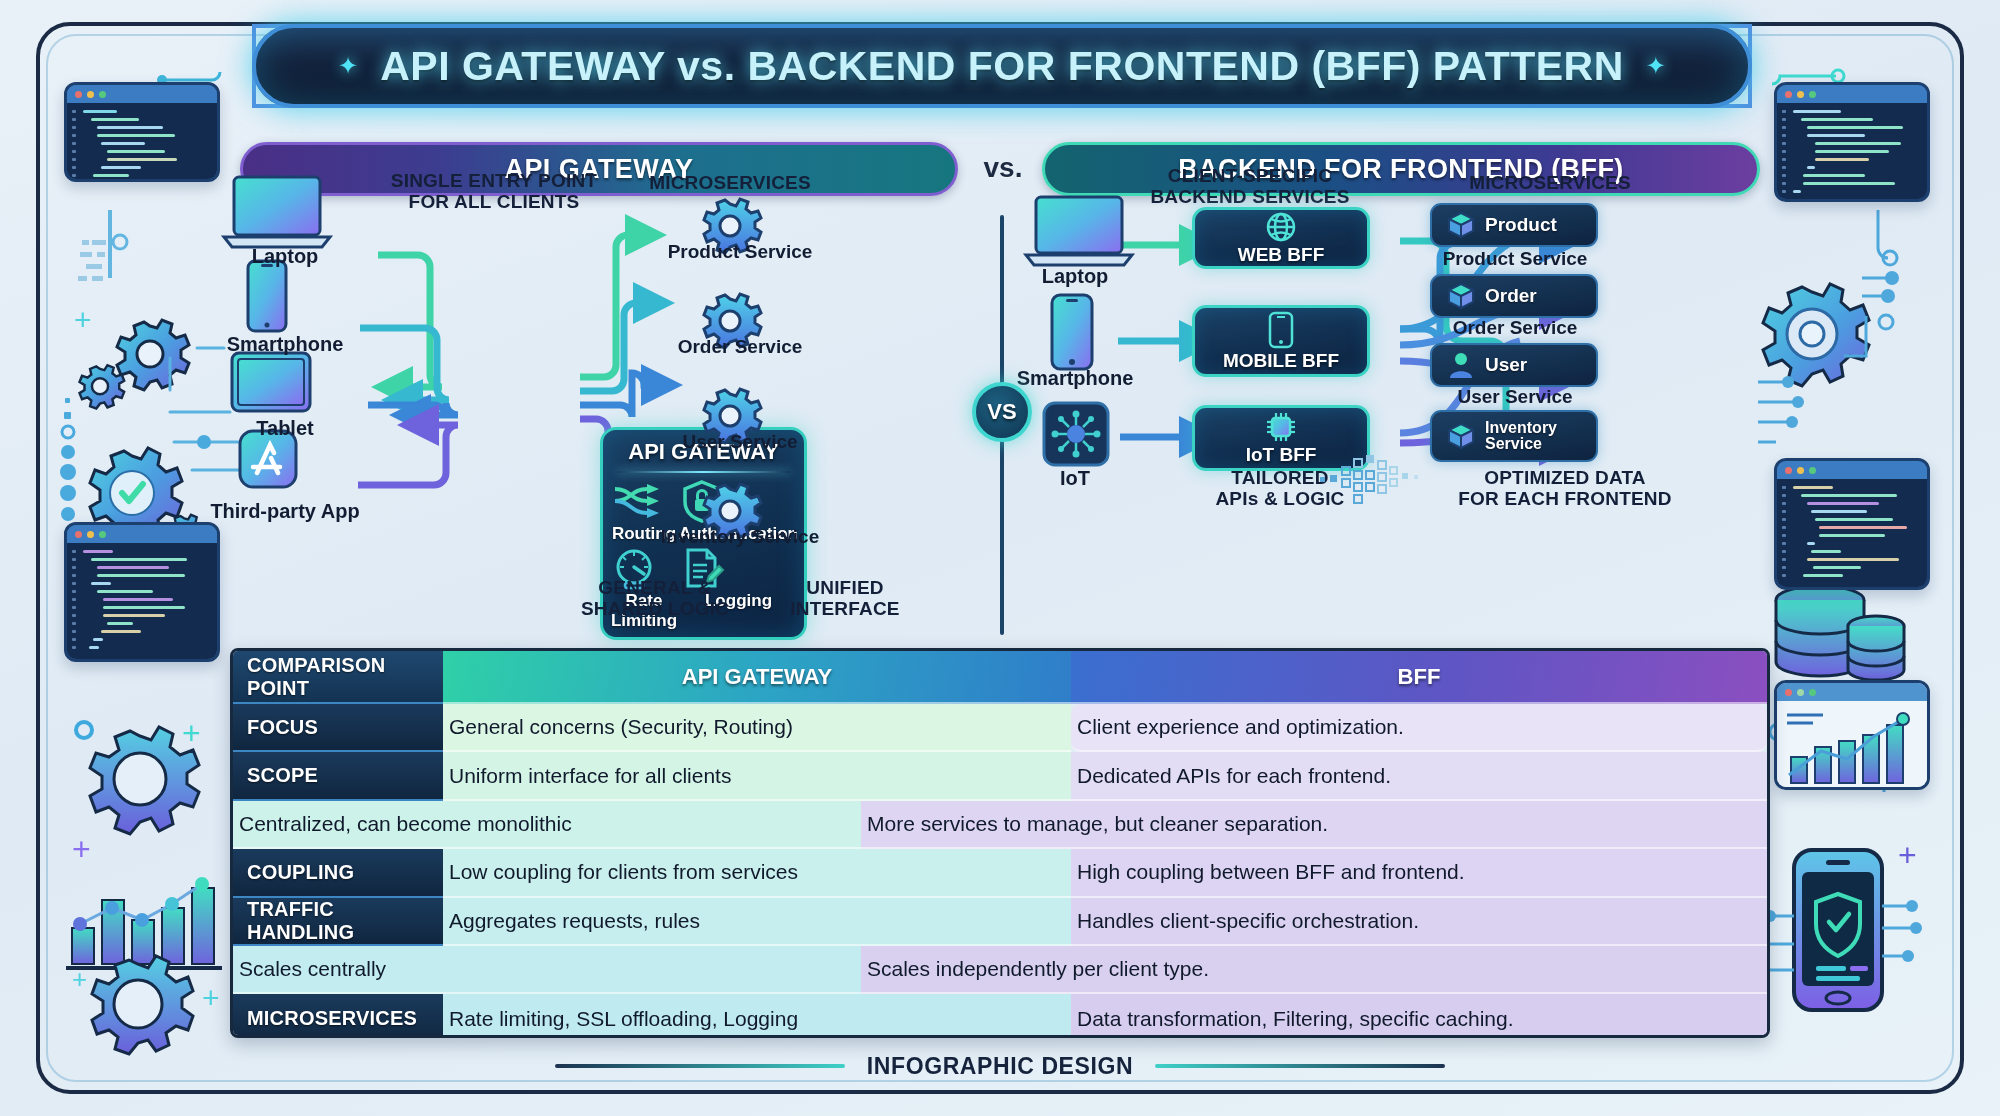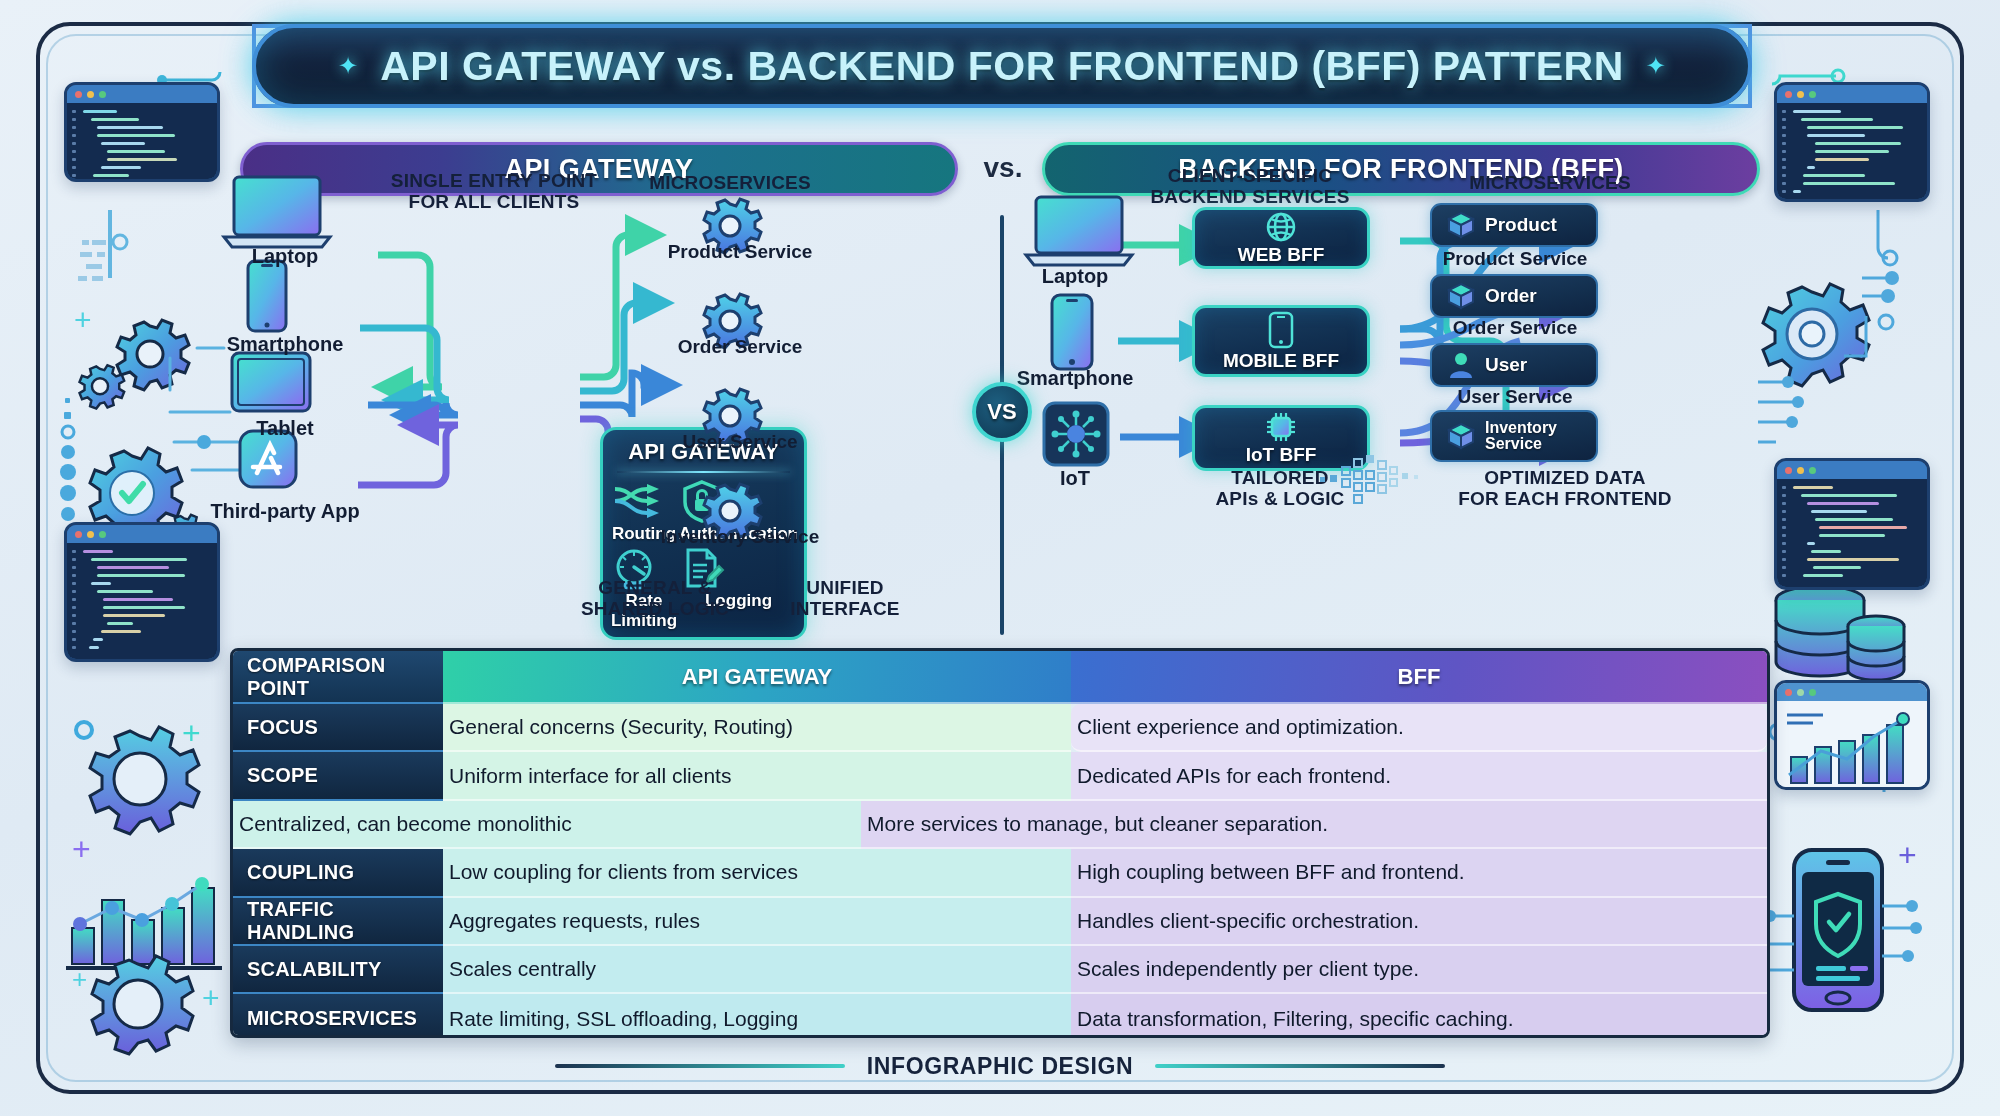--- a/index.html
+++ b/index.html
@@ -1041,23 +1041,20 @@
           <span>TRAFFIC HANDLING</span>
         </div>
       <div class="c2">
           <span>Aggregates requests, rules</span>
         </div>
       <div class="c3">
           <span>Handles client-specific orchestration.</span>
         </div>
     </div>
     <div class="trow r5">
-      <div class="c1">
-          <span>SCALABILITY</span>
-        </div>
       <div class="c2">
           <span>Scales centrally</span>
         </div>
       <div class="c3">
           <span>Scales independently per client type.</span>
         </div>
     </div>
     <div class="trow r6">
       <div class="c1">
           <span>MICROSERVICES</span>

